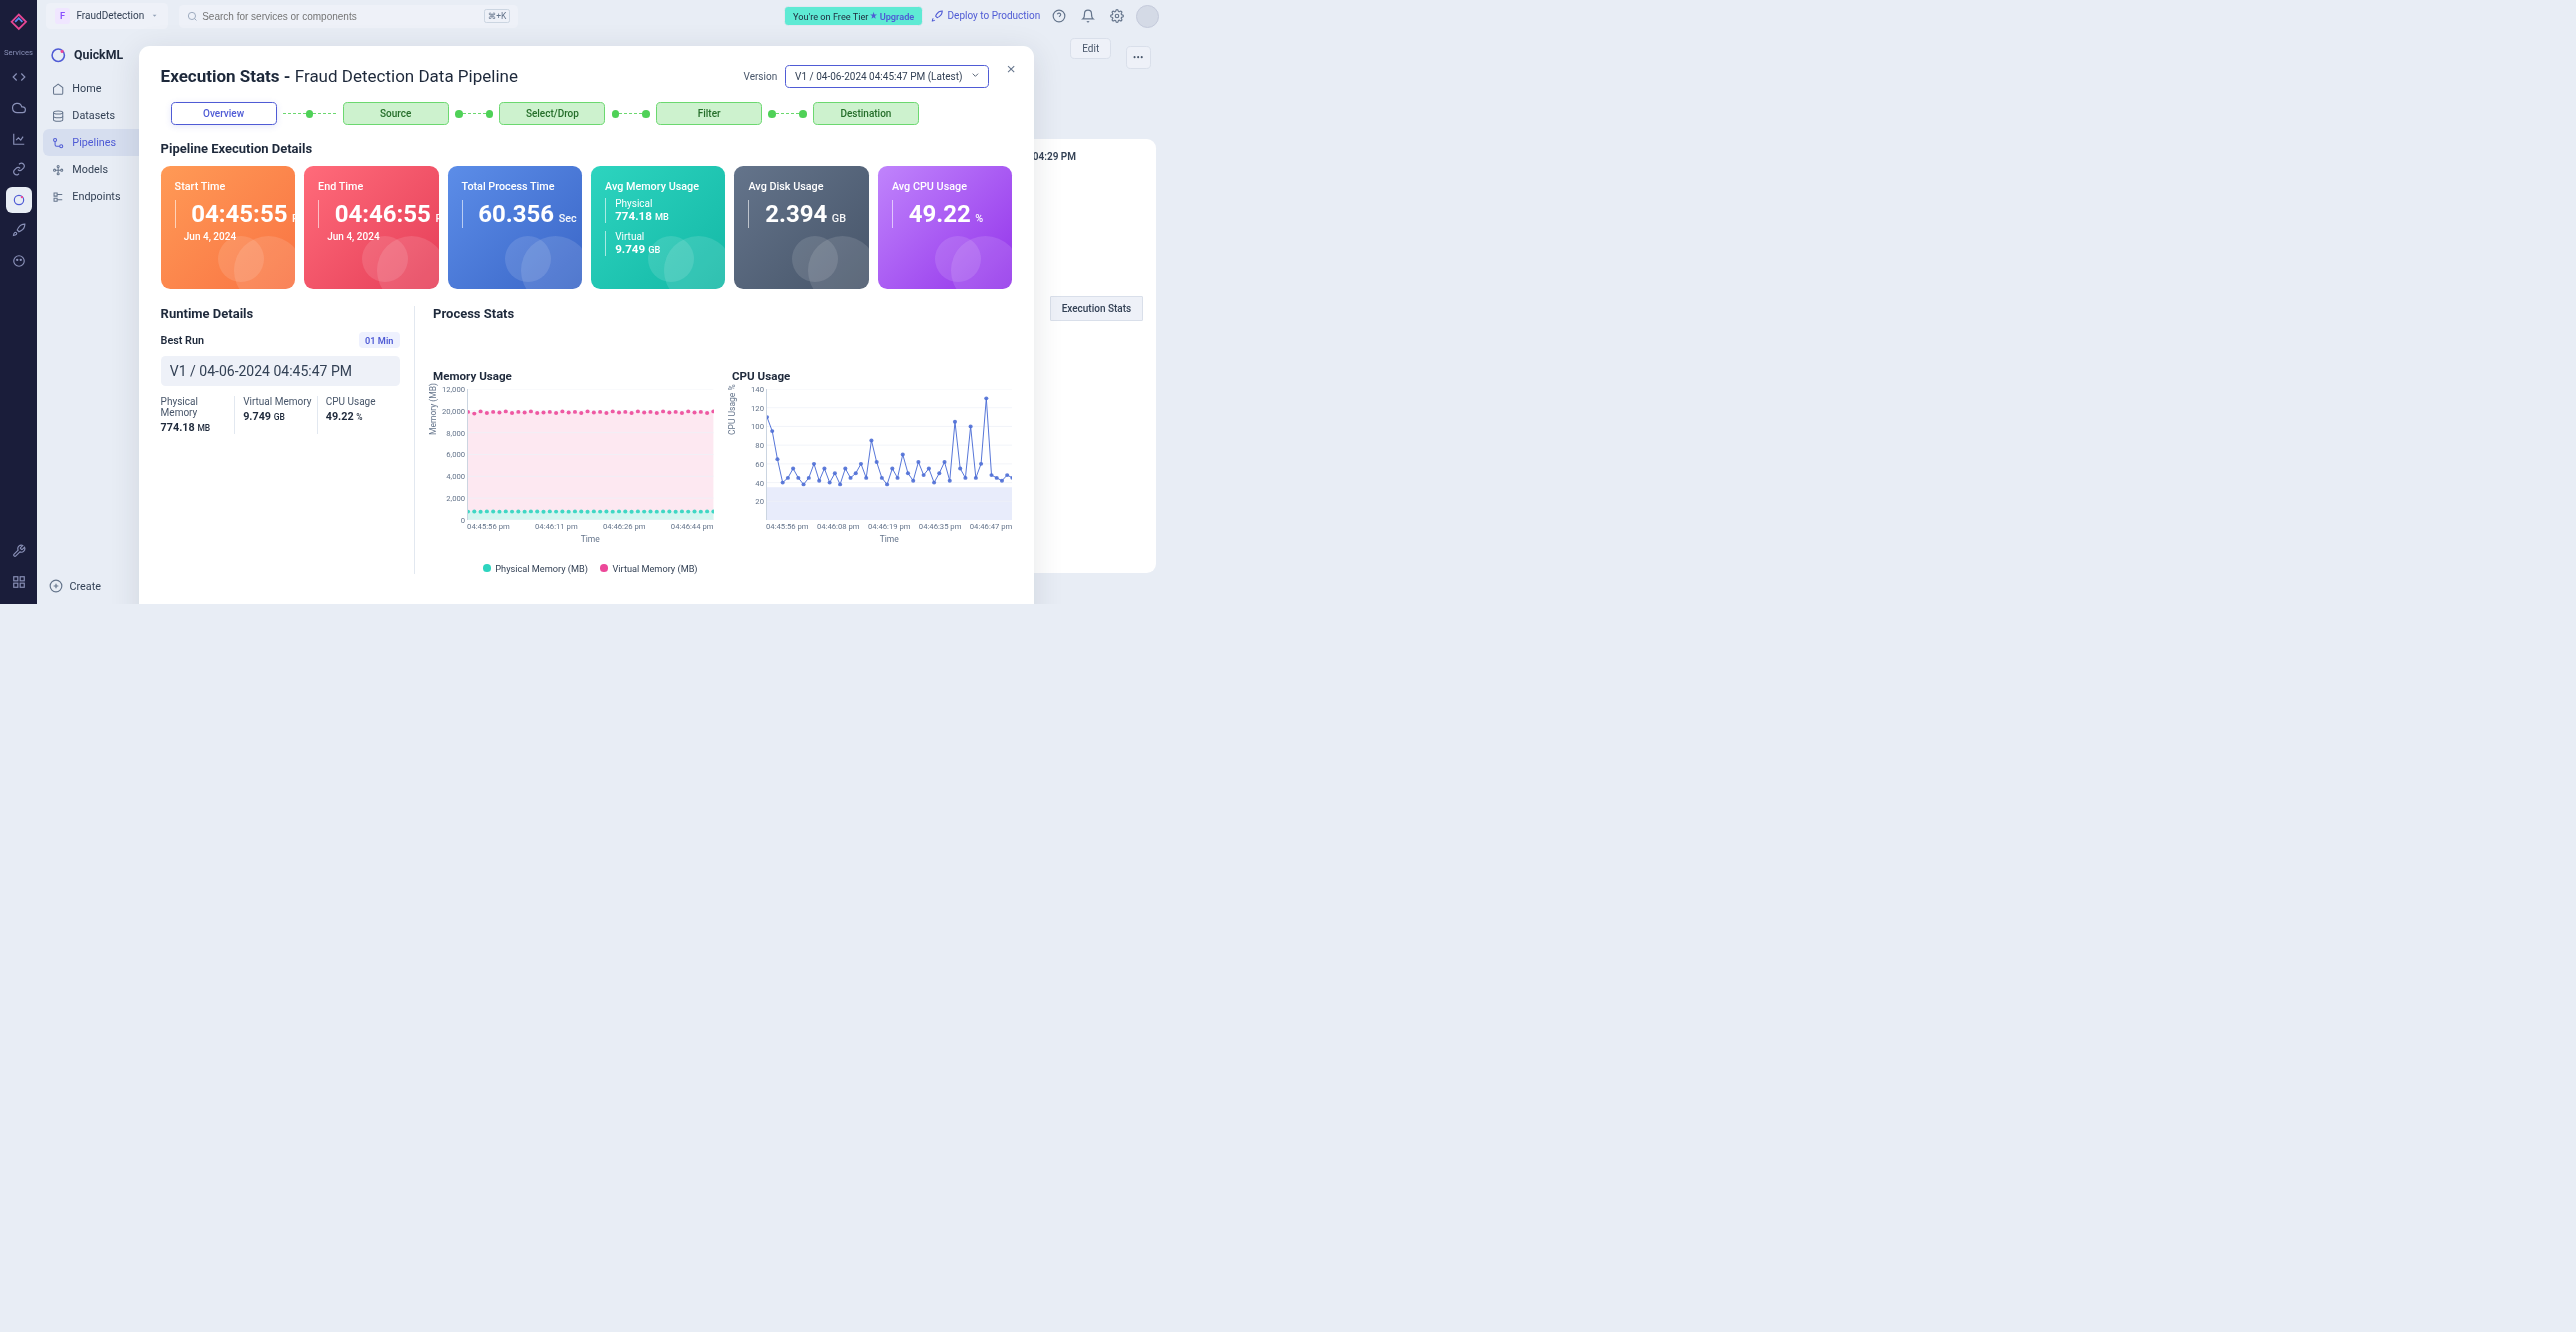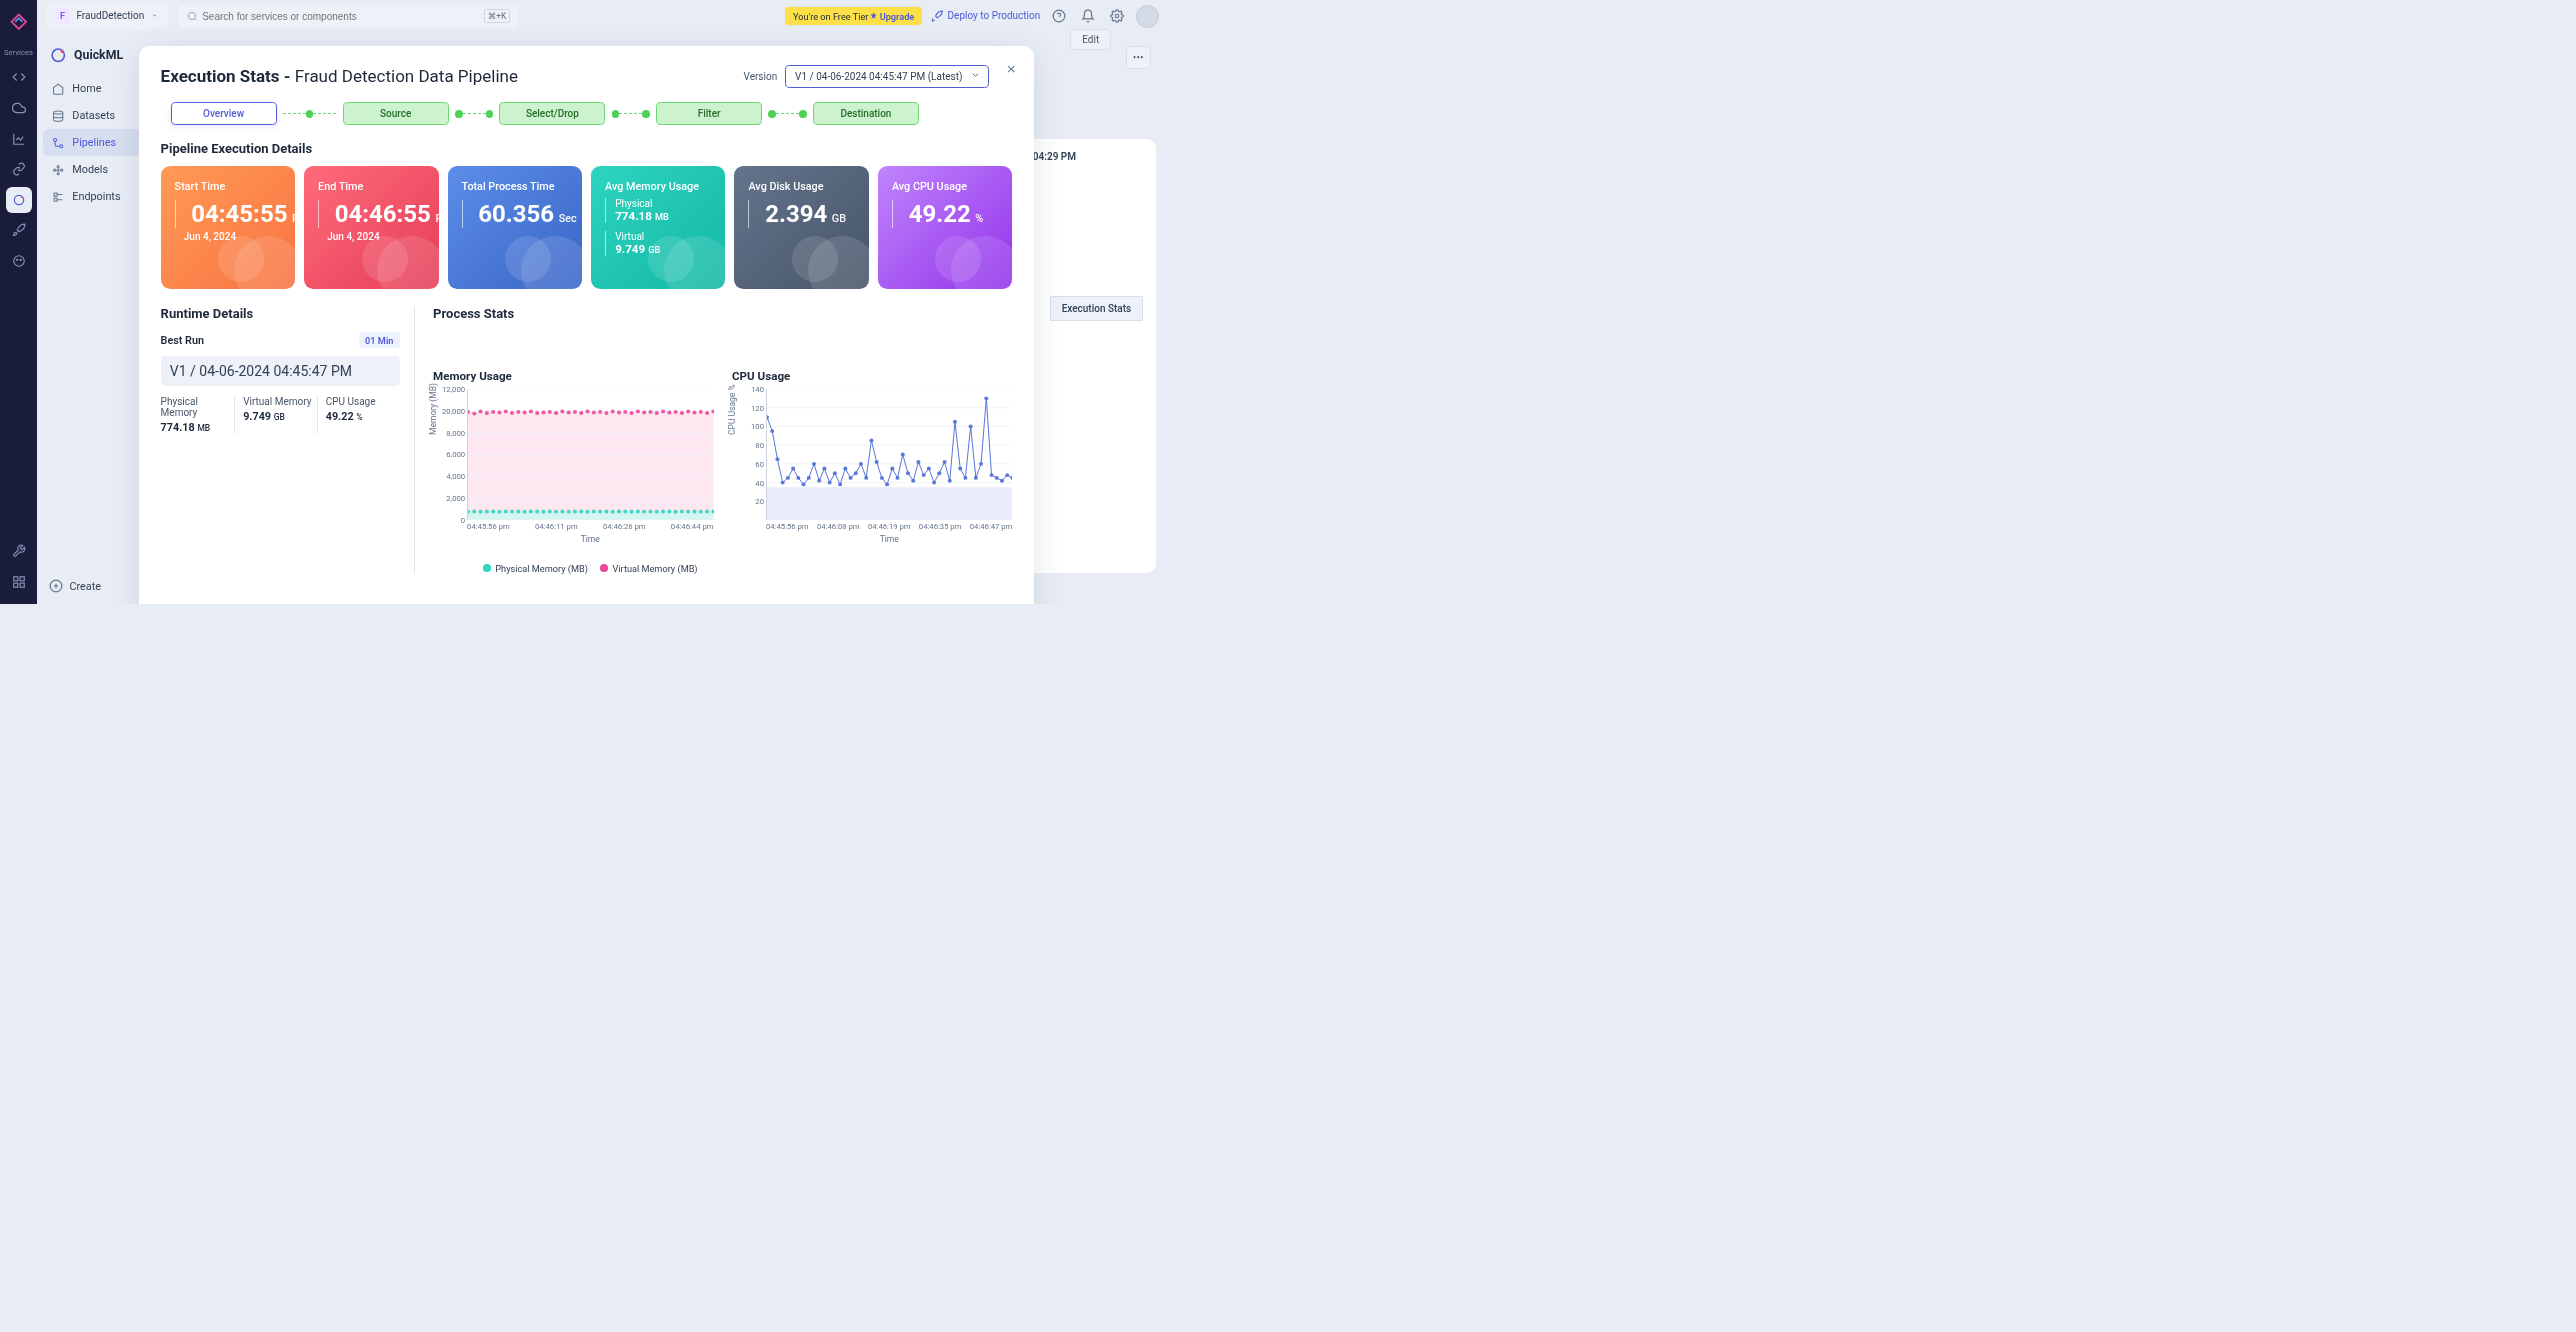--- a/index.html
+++ b/index.html
@@ -84,28 +84,28 @@
   display: flex; align-items: center; padding: 0 7.7px; height: 23px;
   color: #94a3b8; margin-left: 3.1px;
 }
 .topbar .search input {
   border: none; background: transparent; outline: none;
   flex: 1; margin-left: 4.6px; font-size: 10px; color: #334155;
 }
 .topbar .kbd { font-size: 8.5px; color: #64748b; border: 0.8px solid #cbd5e1; padding: 0.8px 3.1px; border-radius: 2.3px; }
 .topbar .spacer { flex: 1; }
 .topbar .tier { display: flex; align-items: center; gap: 1px; font-size: 9.2px;
-  background: #fde047; padding: 3.9px 7.7px; border-radius: 4.6px; border: 0.8px solid #e2e8f0;
+  background: #5eead4; padding: 3.9px 7.7px; border-radius: 4.6px; border: 0.8px solid #e2e8f0;
 }
 .topbar .upgrade { color: #4f5bd5; font-weight: 600; }
 .topbar .deploy { color: #4f5bd5; display: flex; align-items: center; gap: 4.6px; font-size: 10px; }
 .topbar .ticon { width: 21.6px; height: 21.6px; display: flex; align-items: center; justify-content: center; color: #64748b; }
 .topbar .avatar { width: 23px; height: 23px; border-radius: 50%; background: #d4dae6; border: 0.8px solid #c4cadb; }
 
-.bg-edit { position: absolute; right: 57px; top: 29px; background: #eef1f8; border: 0.8px solid #d9dfea; padding: 3.9px 10.8px; border-radius: 4.6px; font-size: 10px; color: #475569; }
+.bg-edit { position: absolute; right: 57px; top: 38px; background: #eef1f8; border: 0.8px solid #d9dfea; padding: 3.9px 10.8px; border-radius: 4.6px; font-size: 10px; color: #475569; }
 .bg-dots { position: absolute; right: 17px; top: 46px; width: 25px; height: 23px; background: #eef1f8; border: 0.8px solid #d9dfea; border-radius: 4.6px; display: flex; align-items: center; justify-content: center; color: #475569; }
 .bg-time { position: absolute; right: 92px; top: 151px; font-size: 10px; color: #334155; font-weight: 600; }
 .bg-exec { position: absolute; right: 25px; top: 296px; background: #eef1f8; border: 0.8px solid #d9dfea; padding: 6.2px 10.8px; border-radius: 1px; font-size: 10px; color: #334155; font-weight: 500; }
 .bg-panel { position: absolute; right: 12.3px; top: 139px; bottom: 31px; left: 208px; background: #fff; border-radius: 9.2px; z-index: -1; }
 
 
 .modal {
   position: absolute;
   left: 139px; top: 46px;
   width: 895px; height: 616px;

